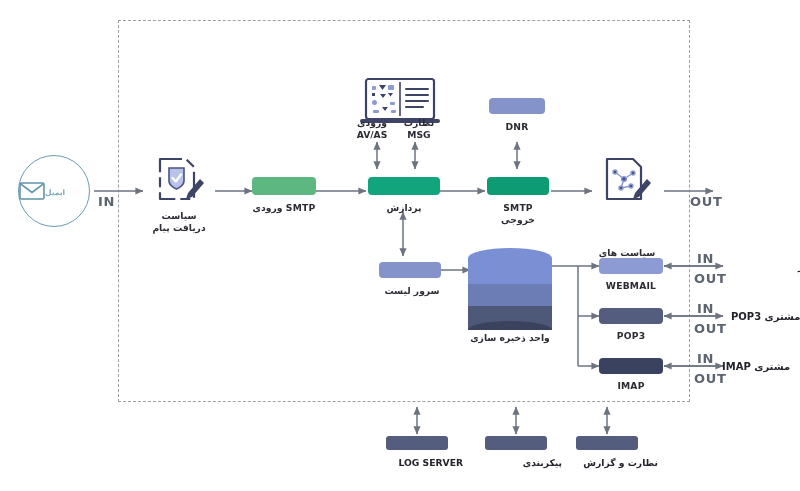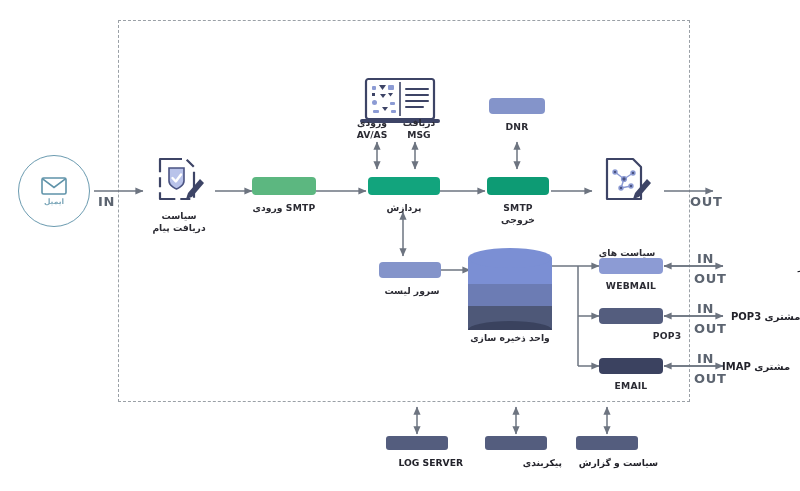--- a/index.html
+++ b/index.html
@@ -13,21 +13,21 @@
   
   .zone{
     position:absolute;left:118px;top:20px;width:572px;height:382px;
     border:1.6px dashed #9aa0a6;box-sizing:border-box;background:transparent;
   }
 
   
   .circle{
     position:absolute;width:72px;height:72px;border-radius:50%;
     border:1.8px solid #6b9bb0;box-sizing:border-box;
-    display:flex;flex-direction:column;align-items:center;justify-content:center;
+    display:flex;align-items:center;
     background:#fff;
   }
   .circle svg{display:block;}
   .circle .cap{
     font-size:7.5px;font-weight:700;color:#7fa9bb;letter-spacing:.4px;
     margin-top:3px;line-height:1;
   }
 
   
   .bar{
@@ -190,21 +190,21 @@
       <g stroke="#3d4466" stroke-width="2" stroke-linecap="round">
         <line x1="49" y1="13" x2="71" y2="13"></line>
         <line x1="49" y1="19" x2="71" y2="19"></line>
         <line x1="49" y1="25" x2="71" y2="25"></line>
         <line x1="49" y1="31" x2="66" y2="31"></line>
       </g>
       <rect x="3" y="43" width="80" height="4" rx="2" fill="#3d4466"></rect>
     </svg>
   </div>
   <div class="icap" style="left:352px;top:117px;width:40px;">ورودی AV/AS</div>
-  <div class="icap" style="left:396px;top:117px;width:46px;">دریافت MSG</div>
+  <div class="icap" style="left:396px;top:117px;width:46px;">نظارت MSG</div>
 
   <div class="bar" style="left:368px;top:177px;width:72px;height:18px;background:#12a47d;"></div>
   <div class="bar-lbl rtl" style="left:366px;top:202px;width:76px;">پردازش</div>
 
   <div class="bar" style="left:489px;top:98px;width:56px;height:16px;background:#8494ca;"></div>
   <div class="bar-lbl" style="left:487px;top:121px;width:60px;">DNR</div>
 
   <div class="bar" style="left:487px;top:177px;width:62px;height:18px;background:#0d9b74;"></div>
   <div class="bar-lbl rtl" style="left:485px;top:202px;width:66px;">SMTP خروجی</div>
 
@@ -238,39 +238,39 @@
       <div class="botcap" style="bottom:-9px;background:#3a425e;"></div>
     </div>
     <div class="top"></div>
   </div>
   <div class="bar-lbl rtl" style="left:468px;top:332px;width:84px;">واحد ذخیره سازی</div>
 
   <div class="bar" style="left:599px;top:258px;width:64px;height:16px;background:#8c9bd4;"></div>
   <div class="bar-lbl" style="left:597px;top:280px;width:68px;">WEBMAIL</div>
 
   <div class="bar" style="left:599px;top:308px;width:64px;height:16px;background:#545d7e;"></div>
-  <div class="bar-lbl" style="left:633px;top:330px;width:68px;">POP3</div>
+  <div class="bar-lbl" style="left:597px;top:330px;width:68px;">POP3</div>
 
   <div class="bar" style="left:599px;top:358px;width:64px;height:16px;background:#3b4260;"></div>
-  <div class="bar-lbl" style="left:597px;top:380px;width:68px;">EMAIL</div>
+  <div class="bar-lbl" style="left:597px;top:380px;width:68px;">IMAP</div>
 
   <div class="tag" style="left:697px;top:251px;">IN</div>
   <div class="tag" style="left:694px;top:271px;">OUT</div>
   <div class="client-lbl" style="left:758px;top:261px;margin-left:40px;">مرورگر</div>
 
   <div class="tag" style="left:697px;top:301px;">IN</div>
   <div class="tag" style="left:694px;top:321px;">OUT</div>
   <div class="client-lbl" style="left:731px;top:311px;">مشتری POP3</div>
 
   <div class="tag" style="left:697px;top:351px;">IN</div>
   <div class="tag" style="left:694px;top:371px;">OUT</div>
   <div class="client-lbl" style="left:722px;top:361px;">مشتری IMAP</div>
 
   <div class="opsbar" style="left:386px;top:436px;"></div>
   <div class="opslbl" style="left:371px;top:457px;width:92px;">LOG SERVER</div>
 
   <div class="opsbar" style="left:485px;top:436px;"></div>
   <div class="opslbl" style="left:470px;top:457px;width:92px;">پیکربندی</div>
 
   <div class="opsbar" style="left:576px;top:436px;"></div>
-  <div class="opslbl" style="left:556px;top:457px;width:102px;">سیاست و گزارش</div>
+  <div class="opslbl" style="left:556px;top:457px;width:102px;">نظارت و گزارش</div>
 
 </div>
 
 </body></html>

